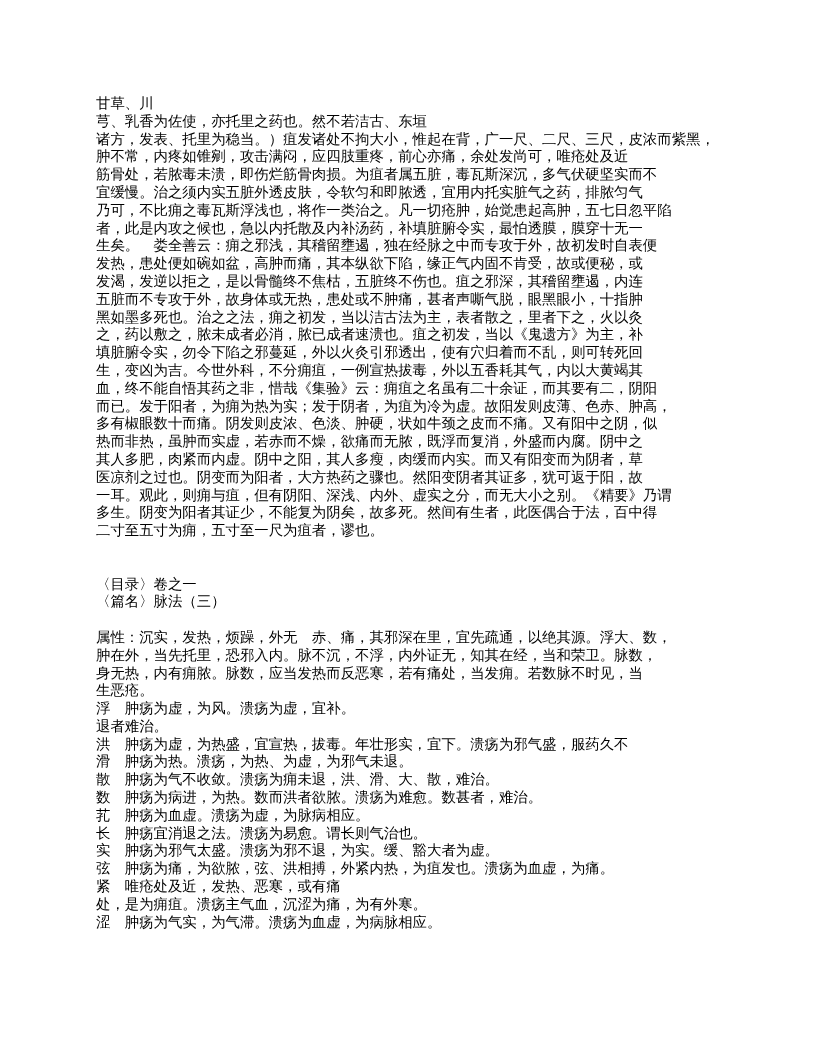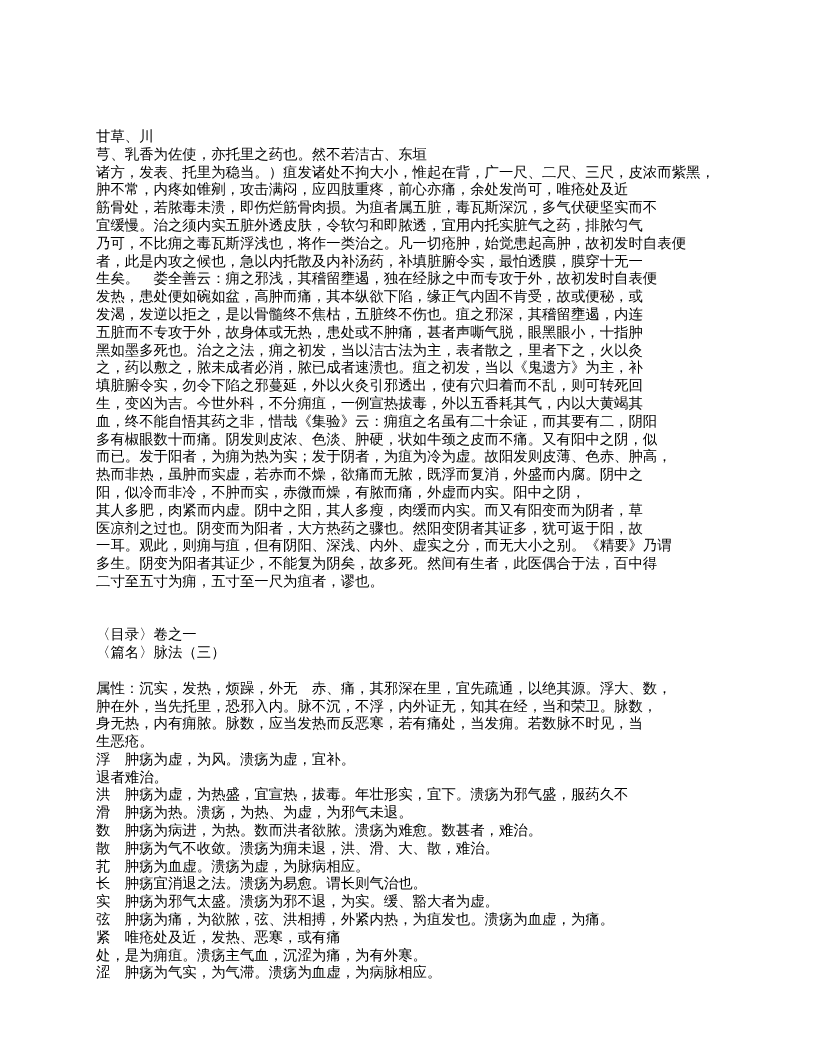--- a/index.html
+++ b/index.html
@@ -18,73 +18,71 @@
     background: #ffffff;
   }
   .text-block {
     position: absolute;
     left: 96px;
     top: 95px;
     width: 648px;
     color: #000000;
     font-size: 14.4px;
     line-height: 17.8px;
-    margin-top: 33px;
   }
   .line {
     white-space: pre;
     min-height: 17.8px;
   }
 </style>
 </head>
 <body>
 
 <div class="page">
   <div class="text-block">
       <div class="line">甘草、川</div>
       <div class="line">芎、乳香为佐使，亦托里之药也。然不若洁古、东垣</div>
       <div class="line">诸方，发表、托里为稳当。）疽发诸处不拘大小，惟起在背，广一尺、二尺、三尺，皮浓而紫黑，</div>
       <div class="line">肿不常，内疼如锥剜，攻击满闷，应四肢重疼，前心亦痛，余处发尚可，唯疮处及近</div>
       <div class="line">筋骨处，若脓毒未溃，即伤烂筋骨肉损。为疽者属五脏，毒瓦斯深沉，多气伏硬坚实而不</div>
       <div class="line">宜缓慢。治之须内实五脏外透皮肤，令软匀和即脓透，宜用内托实脏气之药，排脓匀气</div>
-      <div class="line">乃可，不比痈之毒瓦斯浮浅也，将作一类治之。凡一切疮肿，始觉患起高肿，故初发时自表便</div>
+      <div class="line">乃可，不比痈之毒瓦斯浮浅也，将作一类治之。凡一切疮肿，始觉患起高肿，五七日忽平陷</div>
       <div class="line">者，此是内攻之候也，急以内托散及内补汤药，补填脏腑令实，最怕透膜，膜穿十无一</div>
       <div class="line">生矣。　娄全善云：痈之邪浅，其稽留壅遏，独在经脉之中而专攻于外，故初发时自表便</div>
       <div class="line">发热，患处便如碗如盆，高肿而痛，其本纵欲下陷，缘正气内固不肯受，故或便秘，或</div>
       <div class="line">发渴，发逆以拒之，是以骨髓终不焦枯，五脏终不伤也。疽之邪深，其稽留壅遏，内连</div>
       <div class="line">五脏而不专攻于外，故身体或无热，患处或不肿痛，甚者声嘶气脱，眼黑眼小，十指肿</div>
       <div class="line">黑如墨多死也。治之之法，痈之初发，当以洁古法为主，表者散之，里者下之，火以灸</div>
       <div class="line">之，药以敷之，脓未成者必消，脓已成者速溃也。疽之初发，当以《鬼遗方》为主，补</div>
       <div class="line">填脏腑令实，勿令下陷之邪蔓延，外以火灸引邪透出，使有穴归着而不乱，则可转死回</div>
       <div class="line">生，变凶为吉。今世外科，不分痈疽，一例宣热拔毒，外以五香耗其气，内以大黄竭其</div>
       <div class="line">血，终不能自悟其药之非，惜哉《集验》云：痈疽之名虽有二十余证，而其要有二，阴阳</div>
+      <div class="line">而已。发于阳者，为痈为热为实；发于阴者，为疽为冷为虚。故阳发则皮薄、色赤、肿高，</div>
       <div class="line">多有椒眼数十而痛。阴发则皮浓、色淡、肿硬，状如牛颈之皮而不痛。又有阳中之阴，似</div>
-      <div class="line">而已。发于阳者，为痈为热为实；发于阴者，为疽为冷为虚。故阳发则皮薄、色赤、肿高，</div>
       <div class="line">热而非热，虽肿而实虚，若赤而不燥，欲痛而无脓，既浮而复消，外盛而内腐。阴中之</div>
-      <div class="line">阳，似冷而非冷，不肿而实，赤微而燥，有脓而痛，外虚而内实。阳中之阴，</div>
       <div class="line">其人多肥，肉紧而内虚。阴中之阳，其人多瘦，肉缓而内实。而又有阳变而为阴者，草</div>
       <div class="line">医凉剂之过也。阴变而为阳者，大方热药之骤也。然阳变阴者其证多，犹可返于阳，故</div>
       <div class="line">一耳。观此，则痈与疽，但有阴阳、深浅、内外、虚实之分，而无大小之别。《精要》乃谓</div>
       <div class="line">多生。阴变为阳者其证少，不能复为阴矣，故多死。然间有生者，此医偶合于法，百中得</div>
       <div class="line">二寸至五寸为痈，五寸至一尺为疽者，谬也。</div>
       <div class="line"></div>
       <div class="line"></div>
       <div class="line">〈目录〉卷之一</div>
       <div class="line">〈篇名〉脉法（三）</div>
       <div class="line"></div>
       <div class="line">属性：沉实，发热，烦躁，外无　赤、痛，其邪深在里，宜先疏通，以绝其源。浮大、数，</div>
       <div class="line">肿在外，当先托里，恐邪入内。脉不沉，不浮，内外证无，知其在经，当和荣卫。脉数，</div>
       <div class="line">身无热，内有痈脓。脉数，应当发热而反恶寒，若有痛处，当发痈。若数脉不时见，当</div>
       <div class="line">生恶疮。</div>
       <div class="line">浮　肿疡为虚，为风。溃疡为虚，宜补。</div>
       <div class="line">退者难治。</div>
       <div class="line">洪　肿疡为虚，为热盛，宜宣热，拔毒。年壮形实，宜下。溃疡为邪气盛，服药久不</div>
       <div class="line">滑　肿疡为热。溃疡，为热、为虚，为邪气未退。</div>
+      <div class="line">散　肿疡为气不收敛。溃疡为痈未退，洪、滑、大、散，难治。</div>
       <div class="line">数　肿疡为病进，为热。数而洪者欲脓。溃疡为难愈。数甚者，难治。</div>
-      <div class="line">散　肿疡为气不收敛。溃疡为痈未退，洪、滑、大、散，难治。</div>
       <div class="line">芤　肿疡为血虚。溃疡为虚，为脉病相应。</div>
       <div class="line">长　肿疡宜消退之法。溃疡为易愈。谓长则气治也。</div>
       <div class="line">实　肿疡为邪气太盛。溃疡为邪不退，为实。缓、豁大者为虚。</div>
       <div class="line">弦　肿疡为痛，为欲脓，弦、洪相搏，外紧内热，为疽发也。溃疡为血虚，为痛。</div>
       <div class="line">紧　唯疮处及近，发热、恶寒，或有痛</div>
       <div class="line">处，是为痈疽。溃疡主气血，沉涩为痛，为有外寒。</div>
       <div class="line">涩　肿疡为气实，为气滞。溃疡为血虚，为病脉相应。</div>
     </div>
 </div>
 

